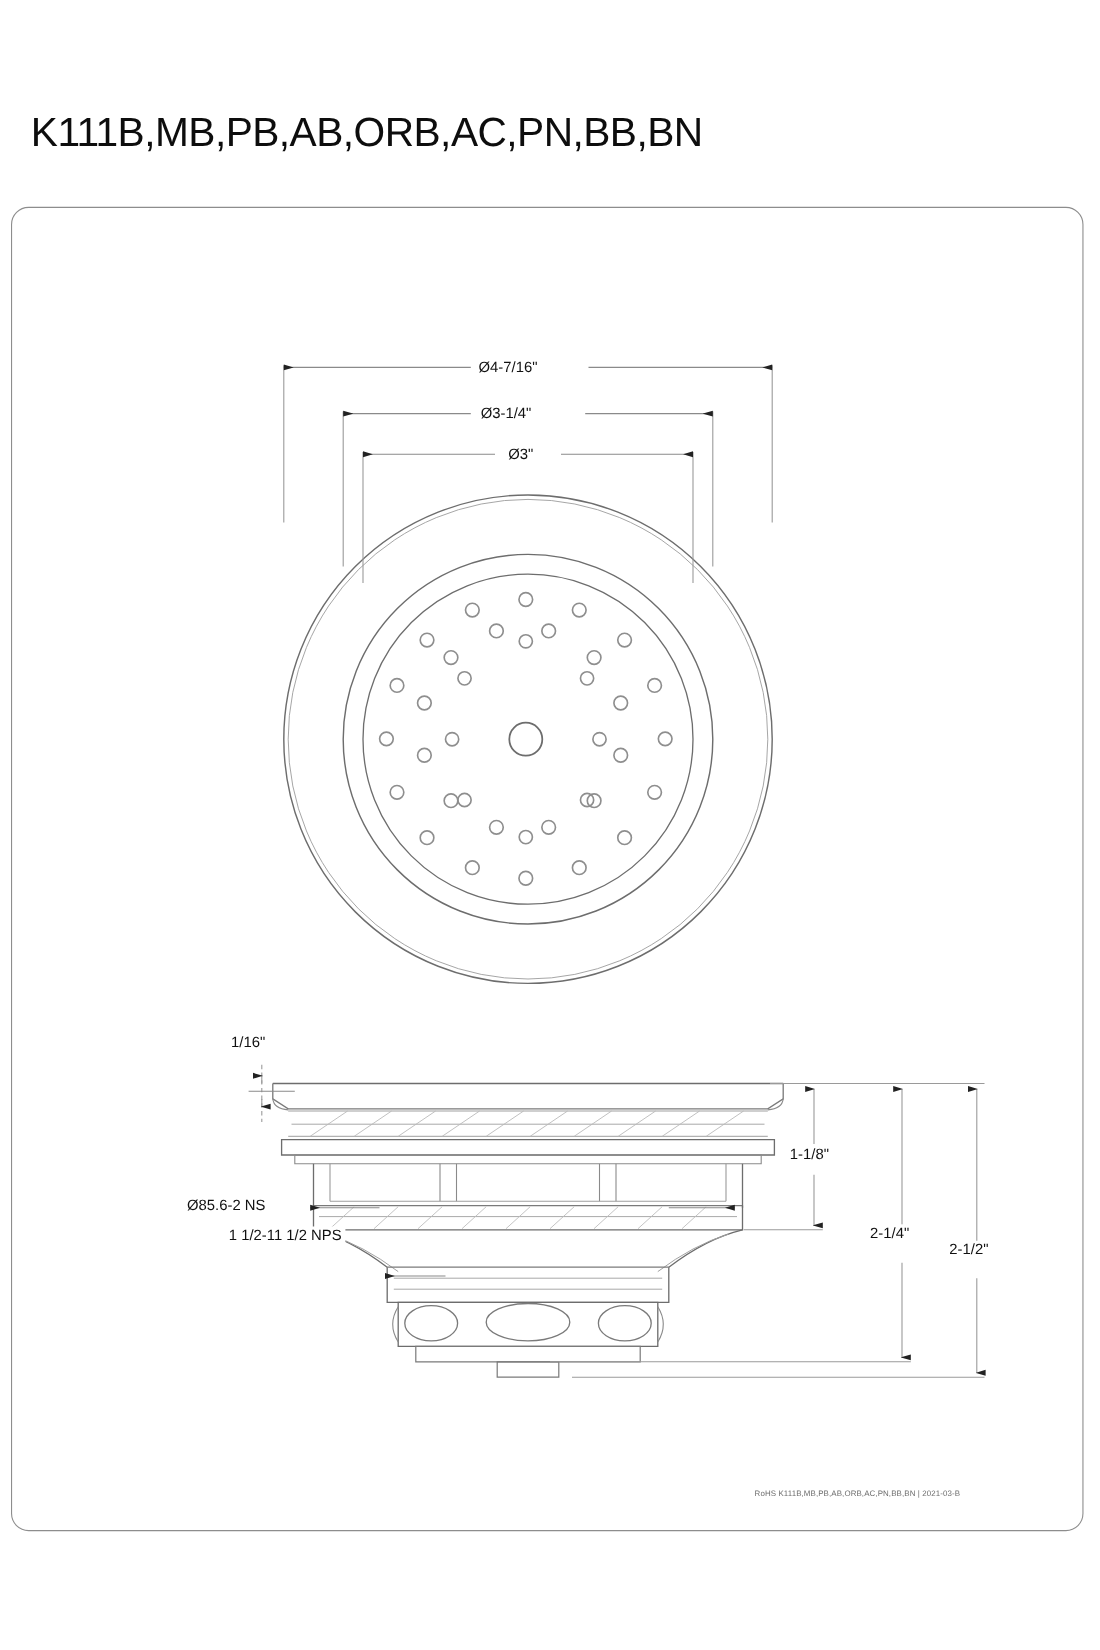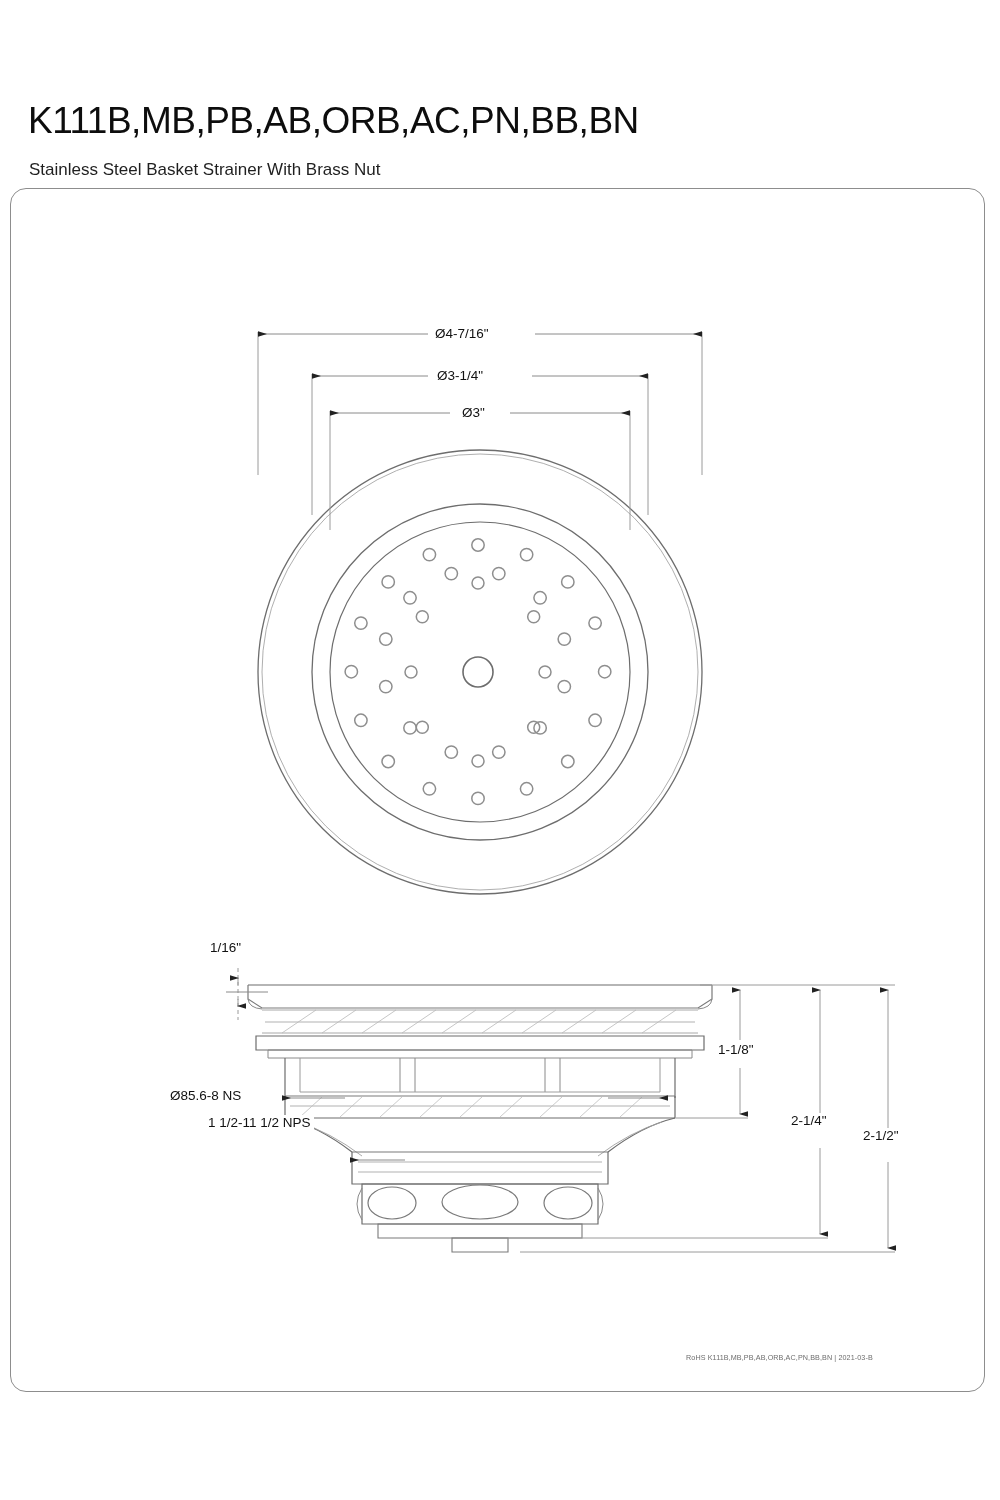--- a/index.html
+++ b/index.html
@@ -76,21 +76,20 @@
     padding: 0 3px;
     font-family: "Liberation Sans", sans-serif;
   }
 </style>
 </head>
 <body>
 
 <div id="page">
 
   <div class="title">K111B,MB,PB,AB,ORB,AC,PN,BB,BN</div>
-  <div class="subtitle">Stainless Steel Basket Strainer With Brass Nut</div>
 
   <div class="sheet-border"></div>
 
   <svg class="drawing" viewBox="0 0 1000 1500">
     <defs>
       <marker id="arrR" markerWidth="10" markerHeight="8" refX="9" refY="4" orient="auto" markerUnits="userSpaceOnUse">
         <path d="M0,4 L9,1.3 L9,6.7 Z" fill="#222"></path>
       </marker>
       <marker id="arrL" markerWidth="10" markerHeight="8" refX="1" refY="4" orient="auto" markerUnits="userSpaceOnUse">
         <path d="M10,4 L1,1.3 L1,6.7 Z" fill="#222"></path>
@@ -286,21 +285,21 @@
       <line x1="888" y1="1162" x2="888" y2="1248" marker-end="url(#arrD)"></line>
     </g>
   </svg>
 
   <div class="dimtext" style="left:432px; top:326px;">Ø4-7/16"</div>
   <div class="dimtext" style="left:434px; top:368px;">Ø3-1/4"</div>
   <div class="dimtext" style="left:459px; top:405px;">Ø3"</div>
 
   <div class="dimtext" style="left:207px; top:940px;">1/16"</div>
 
-  <div class="dimtext" style="left:167px; top:1088px;">Ø85.6-8 NS</div>
+  <div class="dimtext" style="left:167px; top:1088px;">Ø85.6-2 NS</div>
 
   <div class="dimtext" style="left:205px; top:1115px;">1 1/2-11 1/2 NPS</div>
 
   <div class="dimtext" style="left:715px; top:1042px;">1-1/8"</div>
 
   <div class="dimtext" style="left:788px; top:1113px;">2-1/4"</div>
 
   <div class="dimtext" style="left:860px; top:1128px;">2-1/2"</div>
 
   <div class="footer-note">RoHS K111B,MB,PB,AB,ORB,AC,PN,BB,BN | 2021-03-B</div>

